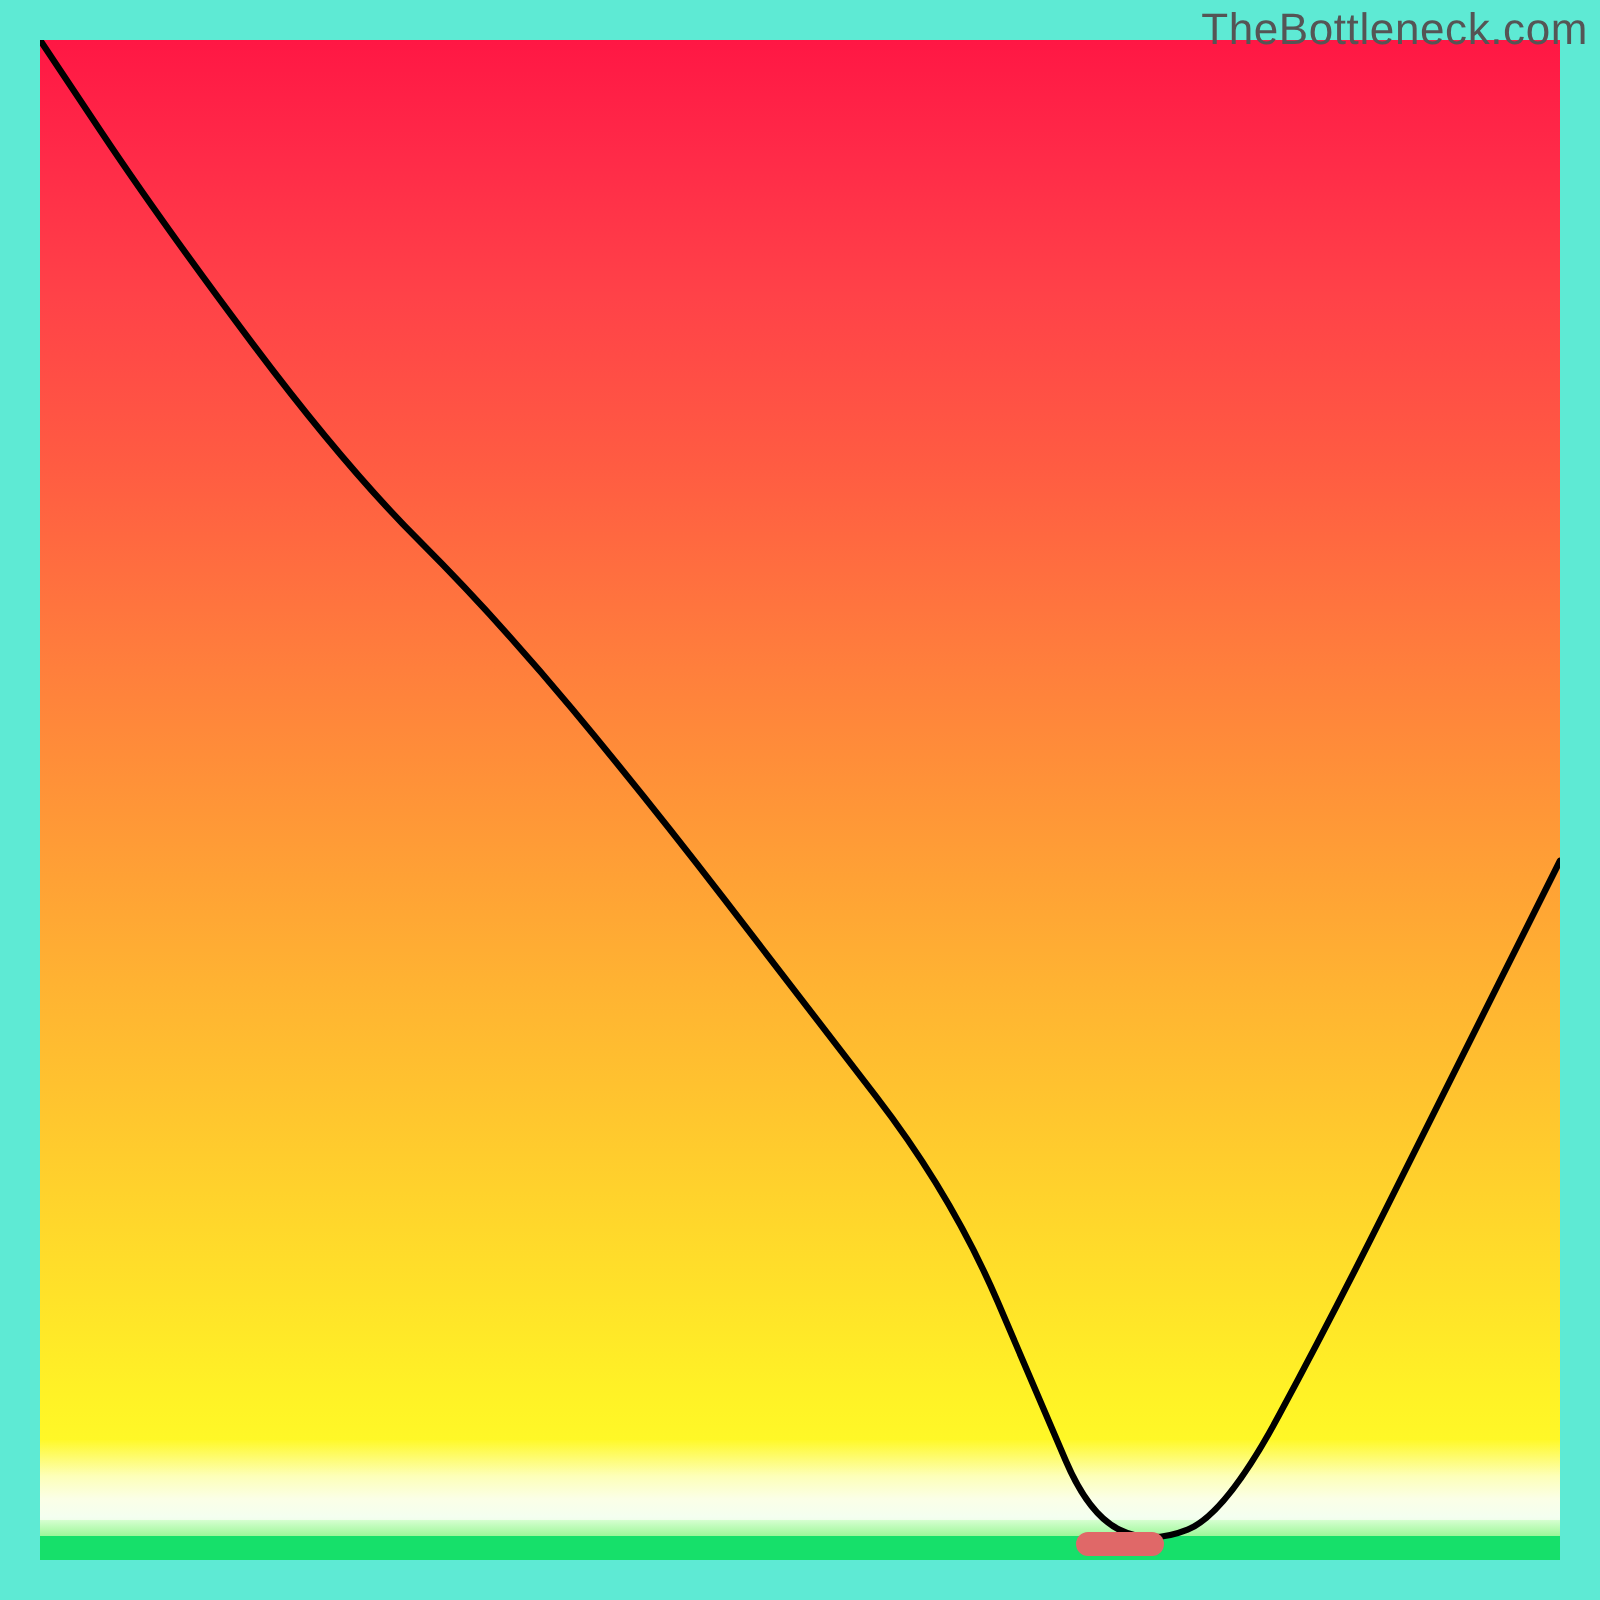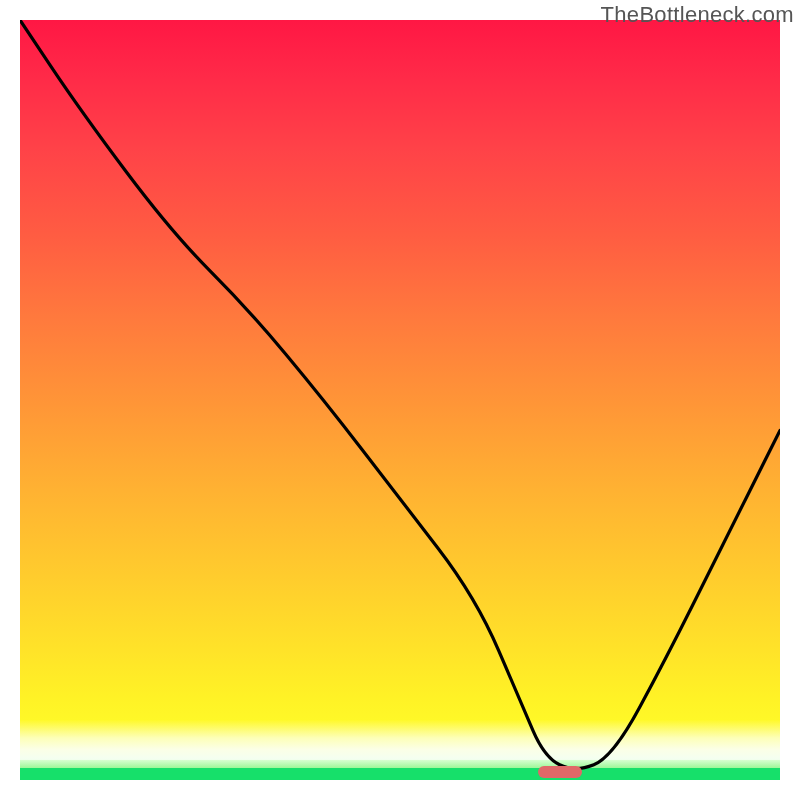--- a/index.html
+++ b/index.html
@@ -9,21 +9,21 @@
     height: 800px;
     background: #000;
     overflow: hidden;
     font-family: Arial, Helvetica, sans-serif;
   }
 
   .container {
     position: relative;
     width: 800px;
     height: 800px;
-    background: #ffffff;
+    background: #5eead4;
   }
 
   .watermark {
     position: absolute;
     top: 2px;
     right: 6px;
     color: #555;
     font-size: 22px;
     font-weight: 400;
     letter-spacing: 0.3px;

